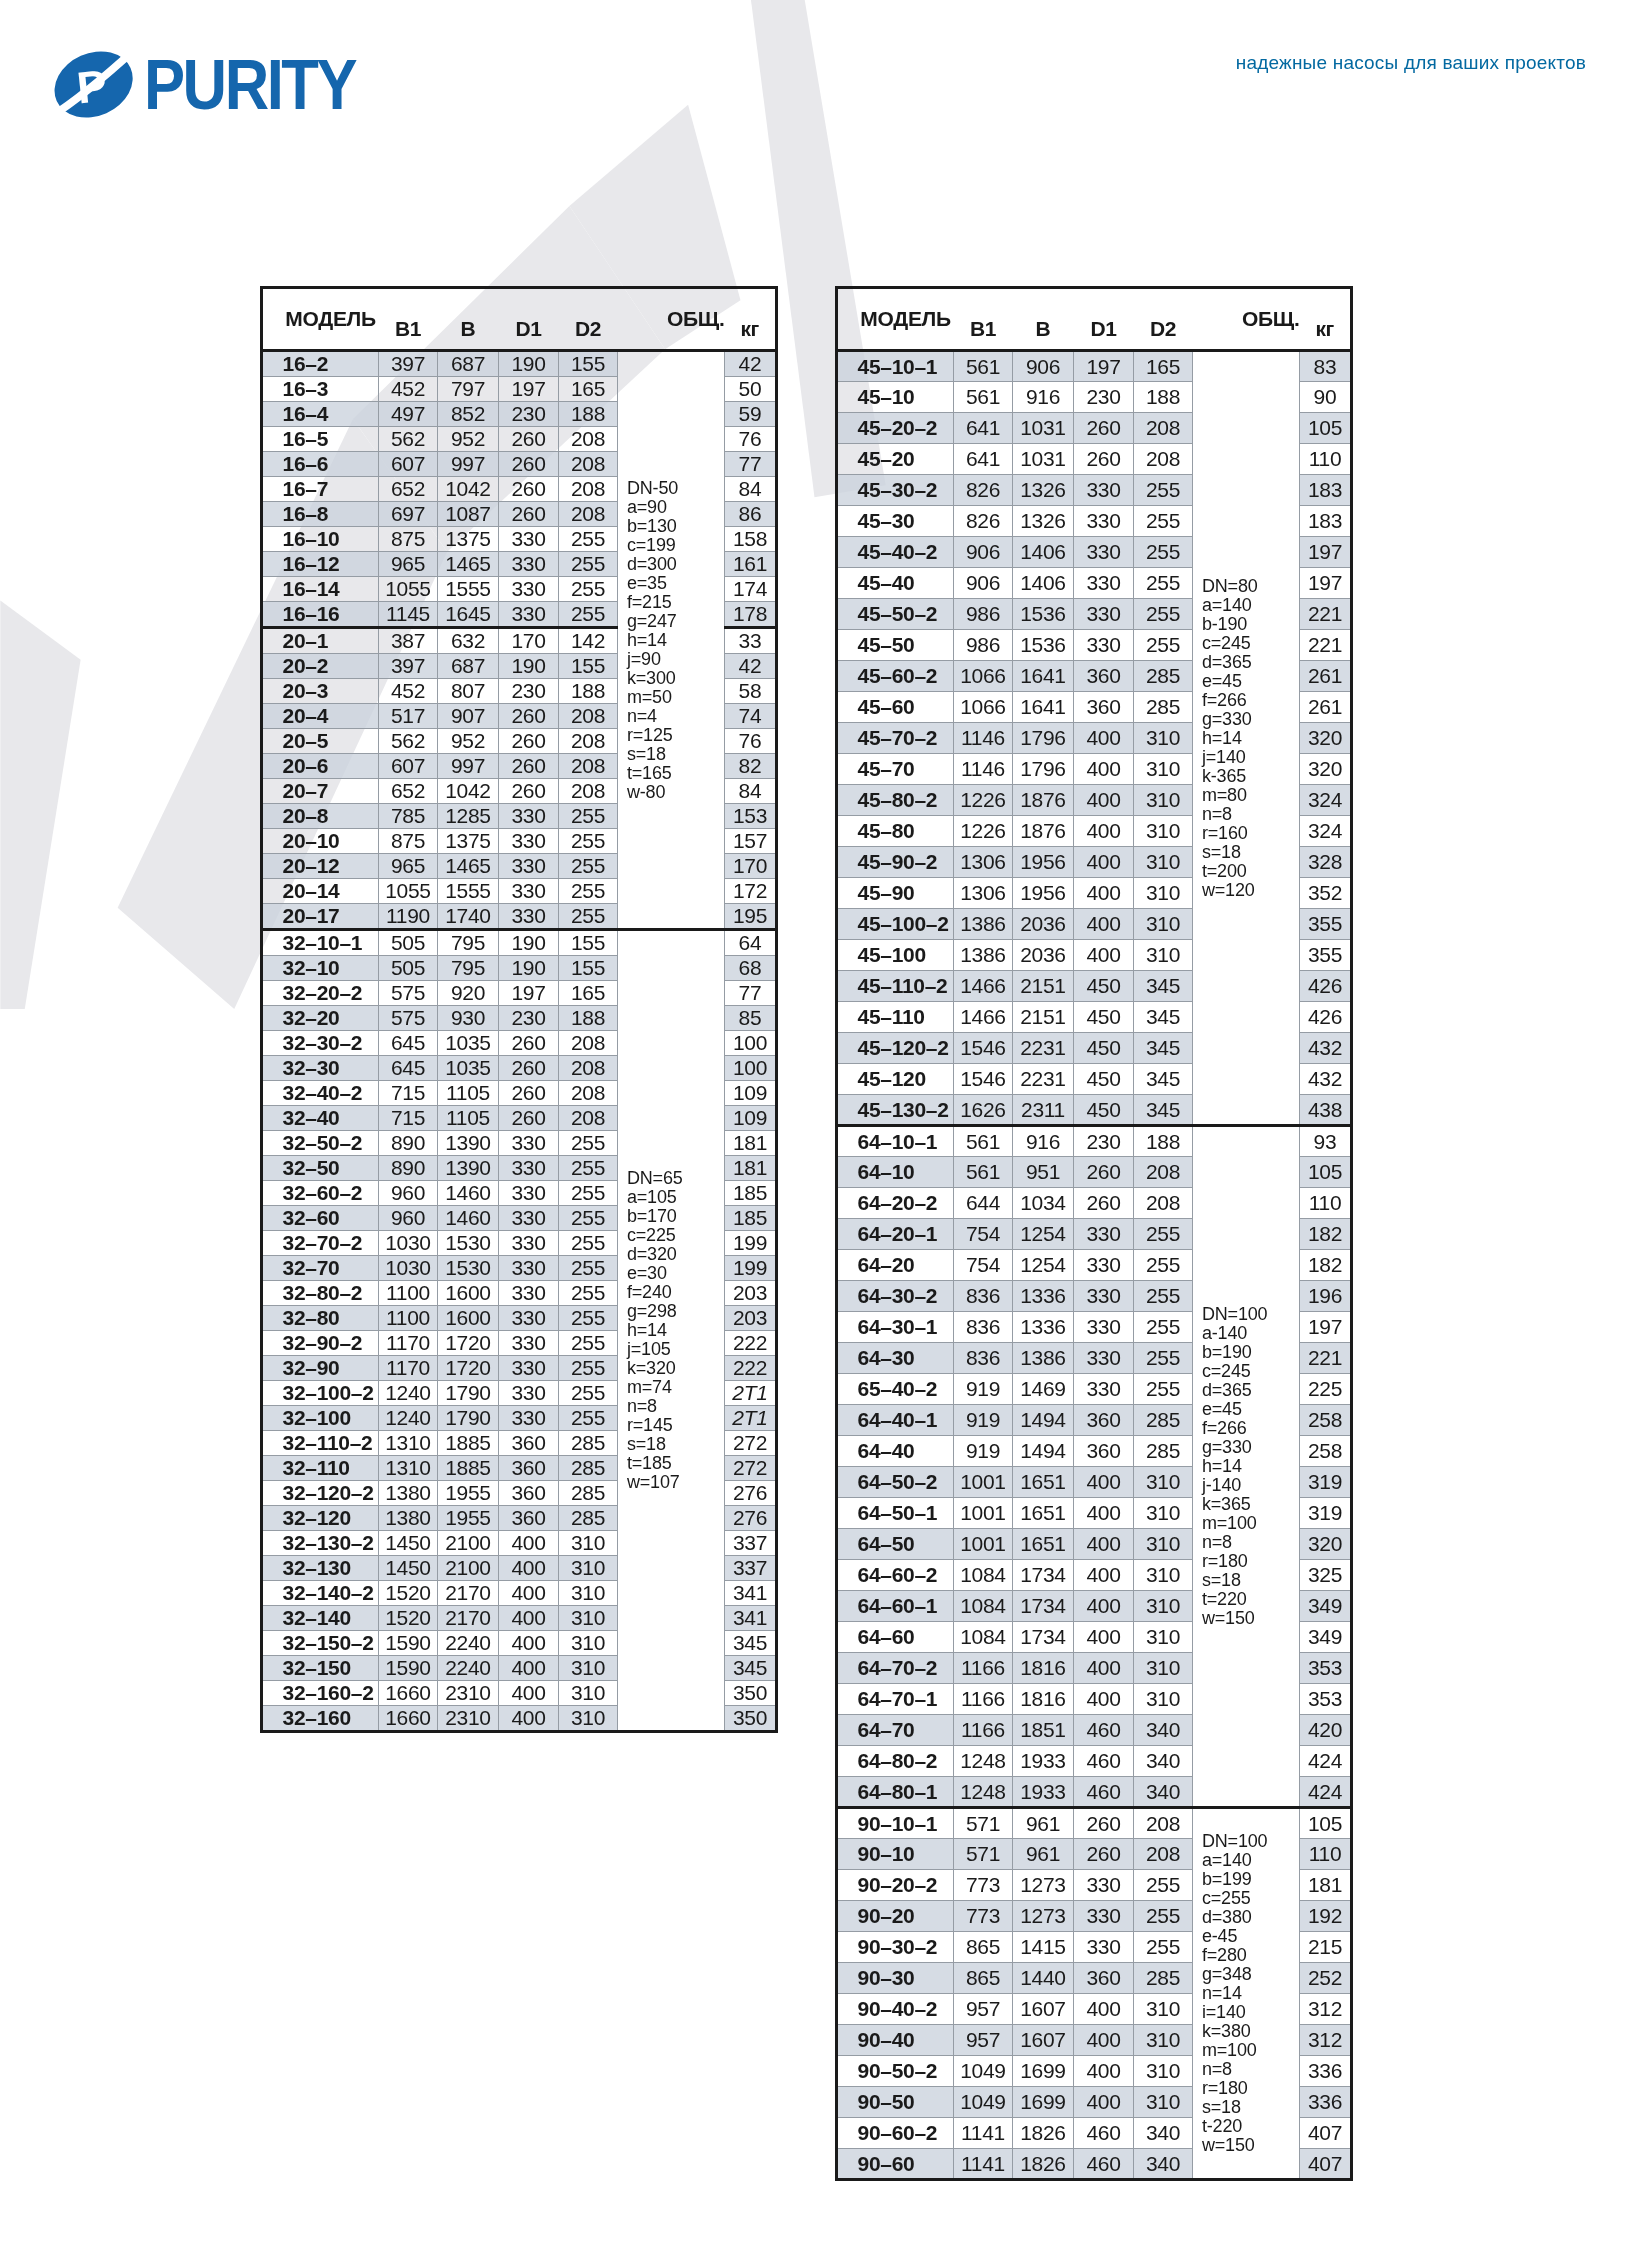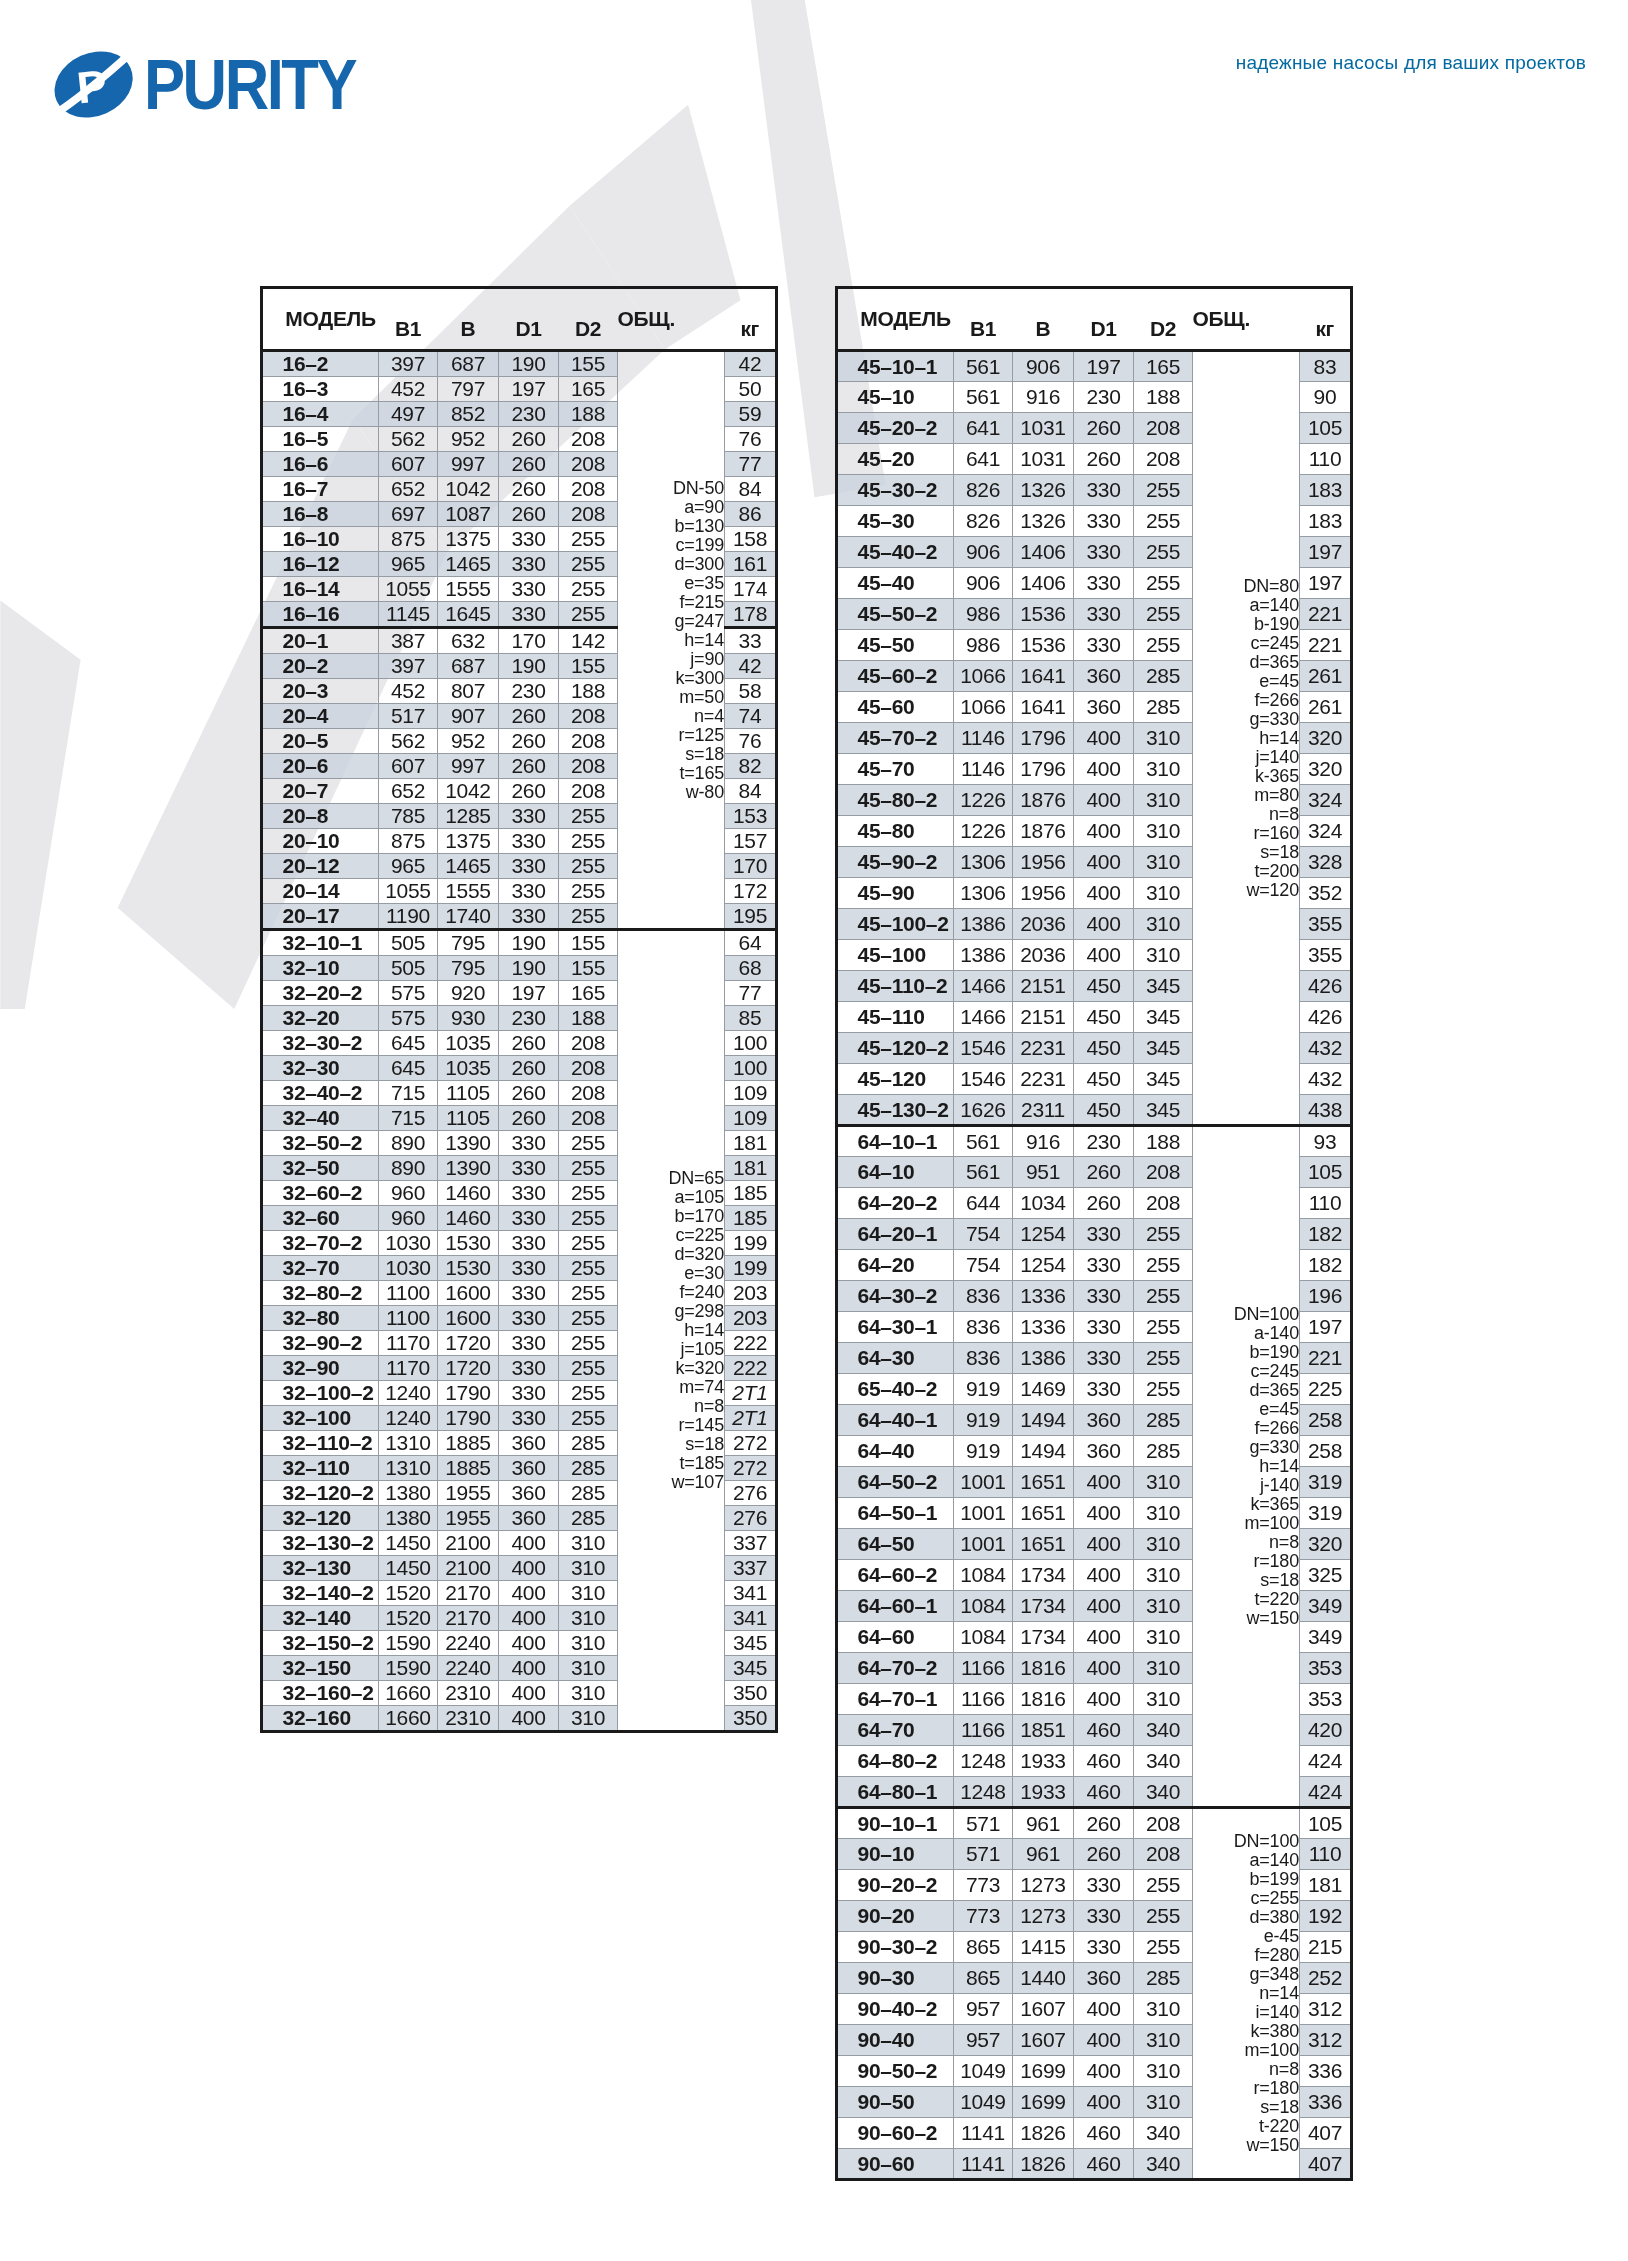--- a/index.html
+++ b/index.html
@@ -33,27 +33,27 @@
   }
   .spec thead tr{height:63px;}
   #table-left tbody tr{height:24px;}
   #table-right tbody tr{height:31px;}
   .spec thead th{border:none;border-bottom:3.5px solid #1a1a1a;position:relative;font-size:21px;}
   .spec thead th + th::after{
     content:'';position:absolute;left:-0.7px;bottom:0;width:1.4px;height:52%;background:#959ca4;
   }
   th.h-model{text-align:left;padding-left:22.3px;vertical-align:middle;font-size:22.3px;}
   th.h-dim{vertical-align:bottom;padding-bottom:8.4px;text-align:center;}
-  th.h-obsh{vertical-align:middle;text-align:left;}
+  th.h-obsh{vertical-align:middle;text-align:right;}
   th.h-kg{vertical-align:bottom;padding-bottom:8.4px;text-align:center;}
   td.model{text-align:left;padding-left:19.6px;font-weight:bold;font-size:21px;}
   td.num{text-align:center;font-size:21px;font-weight:normal;}
   td.it{font-style:italic;}
   td.note{
-    vertical-align:middle;text-align:right;padding-left:9px;
+    vertical-align:middle;text-align:left;padding-left:9px;
     font-size:18px;background:transparent !important;
   }
   td.note div{line-height:19px;letter-spacing:-0.2px;}
   
   .spec tbody tr:nth-child(odd) td:not(.note){background:rgba(202,210,220,.78);}
   
   .spec td.sec{border-top:3.5px solid #1a1a1a;}
 </style>
 </head>
 <body>

